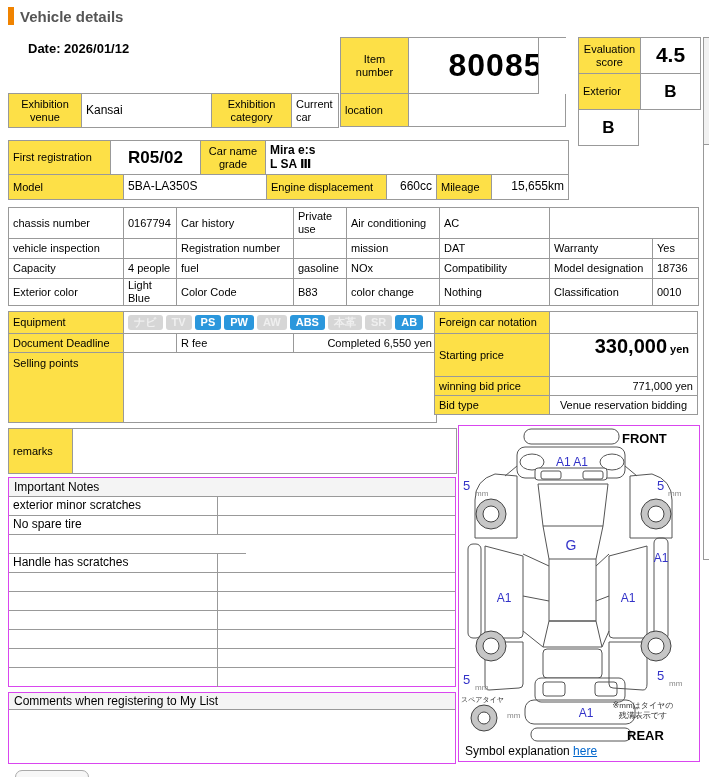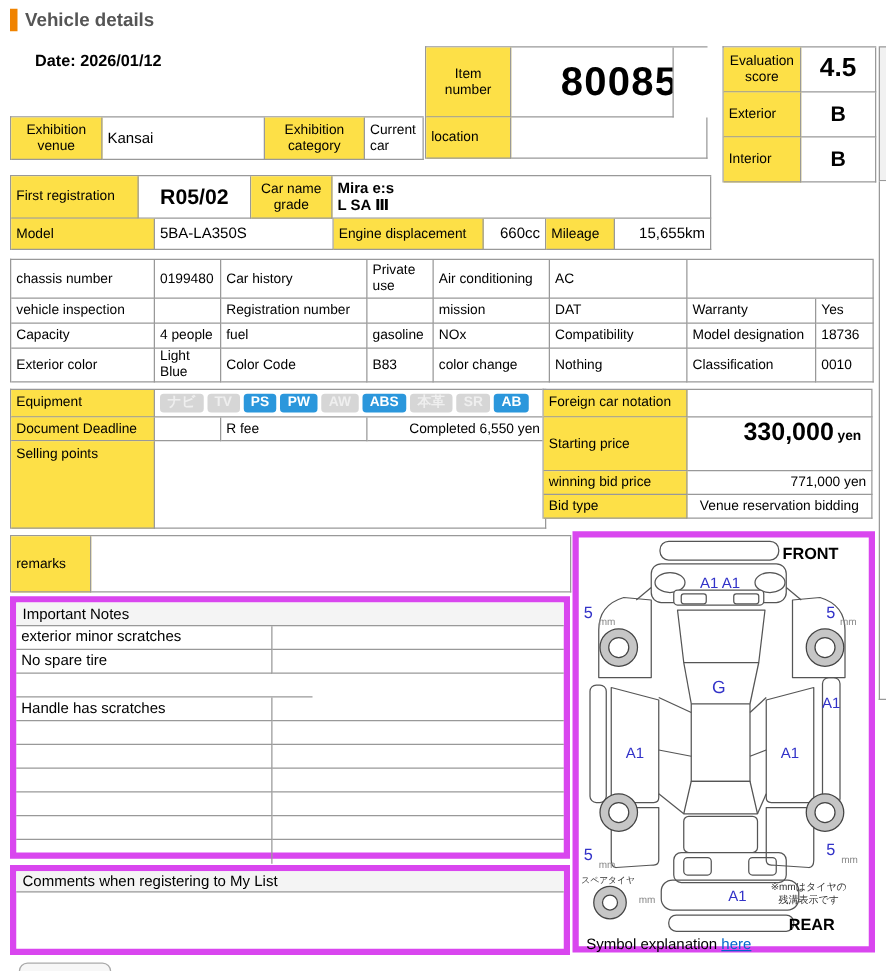--- a/index.html
+++ b/index.html
@@ -19,21 +19,21 @@
   .score{font-size:21px;font-weight:bold;}
   .grade{font-size:17px;font-weight:bold;}
   .titlebar{display:flex;align-items:center;gap:6px;}
   .orange{width:6px;height:18px;background:#f08300;}
   .title{font-size:15px;font-weight:bold;color:#555;}
   .date{font-size:13px;font-weight:bold;}
   .badge{border-radius:3px;padding:1px 6px;font-size:11px;font-weight:bold;white-space:nowrap;}
   .badge.on{background:#2b97dc;color:#ffffff;}
   .badge.off{background:#d6d6d6;color:#efefef;}
   .hdrrow{background:#f4f4f4;border-bottom:1px solid #999;display:flex;align-items:center;padding:1px 5px;box-sizing:border-box;}
-  .box{position:absolute;border:5px solid #d946ef;background:#fff;box-sizing:border-box;}
+  .box{position:absolute;border:1px solid #d946ef;background:#fff;box-sizing:border-box;}
   a.lnk{color:#0066cc;text-decoration:underline;cursor:pointer;}
   .priceval{font-size:20px;font-weight:bold;}
   .priceunit{font-size:11px;font-weight:bold;margin-left:3px;}
   svg text{font-family:"Liberation Sans","DejaVu Sans",sans-serif;}
   .bluemark{fill:#3232c8;}
 </style>
 </head>
 <body>
 
 <div id="page">
@@ -58,21 +58,20 @@
   <div class="tbl" style="left:578px;top:37px;">
     <div class="row" style="height:36px;">
       <div class="c lbl sm" style="width:62px;">Evaluation score</div>
       <div class="c ctr score" style="width:60px;">4.5</div>
     </div>
     <div class="row" style="height:36px;">
       <div class="c lbl sm" style="width:62px;">Exterior</div>
       <div class="c ctr grade" style="width:60px;">B</div>
     </div>
     <div class="row" style="height:36px;">
-      <div class="c lbl sm" style="width:62px;">Interior</div>
       <div class="c ctr grade" style="width:60px;">B</div>
     </div>
   </div>
 
   <div class="tbl" style="left:8px;top:93px;">
     <div class="row" style="height:34px;">
       <div class="c lbl sm" style="width:73px;">Exhibition venue</div>
       <div class="c" style="width:130px;">Kansai</div>
       <div class="c lbl sm" style="width:80px;">Exhibition category</div>
       <div class="c sm" style="width:47px;">Current car</div>
@@ -97,21 +96,21 @@
       <div class="c lbl sm" style="width:120px;">Engine displacement</div>
       <div class="c rgt" style="width:50px;">660cc</div>
       <div class="c lbl sm" style="width:55px;">Mileage</div>
       <div class="c rgt" style="width:77px;">15,655km</div>
     </div>
   </div>
 
   <div class="tbl" style="left:8px;top:207px;">
     <div class="row" style="height:31px;">
       <div class="c sm" style="width:115px;">chassis number</div>
-      <div class="c sm" style="width:53px;">0199480</div>
+      <div class="c sm" style="width:53px;">0167794</div>
       <div class="c sm" style="width:117px;">Car history</div>
       <div class="c sm" style="width:53px;">Private use</div>
       <div class="c sm" style="width:93px;">Air conditioning</div>
       <div class="c sm" style="width:110px;">AC</div>
       <div class="c sm" style="width:149px;"></div>
     </div>
     <div class="row" style="height:20px;">
       <div class="c sm" style="width:115px;">vehicle inspection</div>
       <div class="c sm" style="width:53px;"></div>
       <div class="c sm" style="width:117px;">Registration number</div>

